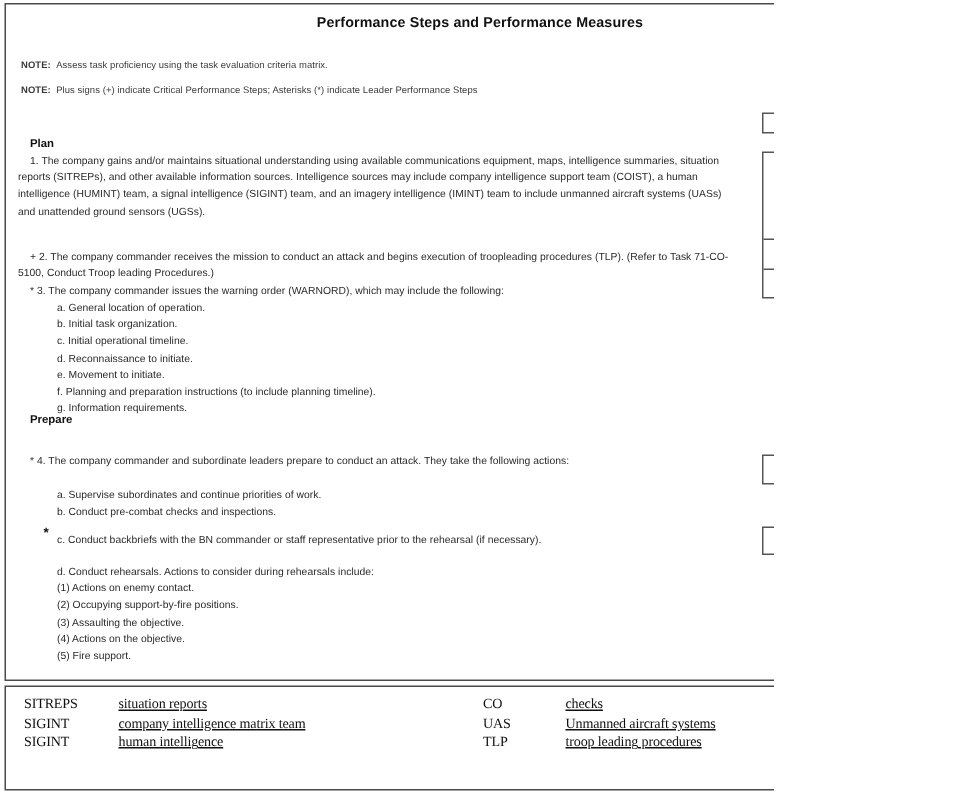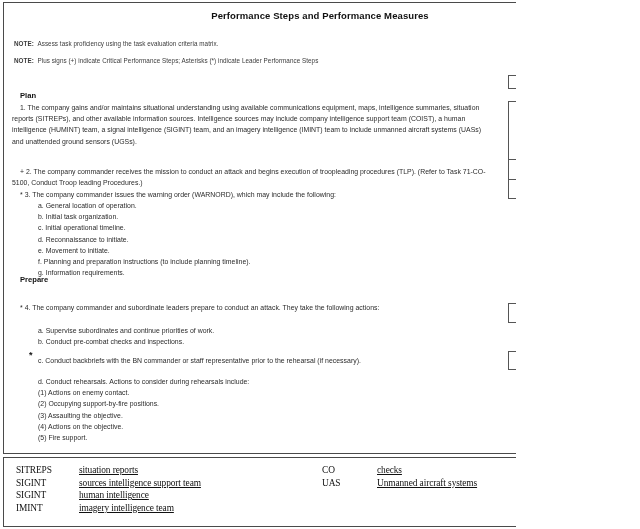--- a/index.html
+++ b/index.html
@@ -261,38 +261,38 @@
 
   <div class="legend-panel">
 
     <div class="legend-col c1">
       <div class="legend-row">
         <span class="legend-abbr">SITREPS</span>
         <span class="legend-full">situation reports</span>
       </div>
       <div class="legend-row">
         <span class="legend-abbr">SIGINT</span>
-        <span class="legend-full">sources intelligence support team</span>
+        <span class="legend-full">company intelligence matrix team</span>
       </div>
       <div class="legend-row">
         <span class="legend-abbr">SIGINT</span>
         <span class="legend-full">human intelligence</span>
       </div>
-      <div class="legend-row">
-        <span class="legend-abbr">IMINT</span>
-        <span class="legend-full">imagery intelligence team</span>
-      </div>
     </div>
 
     <div class="legend-col c2">
       <div class="legend-row">
         <span class="legend-abbr">CO</span>
         <span class="legend-full">checks</span>
       </div>
       <div class="legend-row">
         <span class="legend-abbr">UAS</span>
         <span class="legend-full">Unmanned aircraft systems</span>
       </div>
+      <div class="legend-row">
+        <span class="legend-abbr">TLP</span>
+        <span class="legend-full">troop leading procedures</span>
+      </div>
     </div>
 
   </div>
 
 </div>
 
 </body></html>

